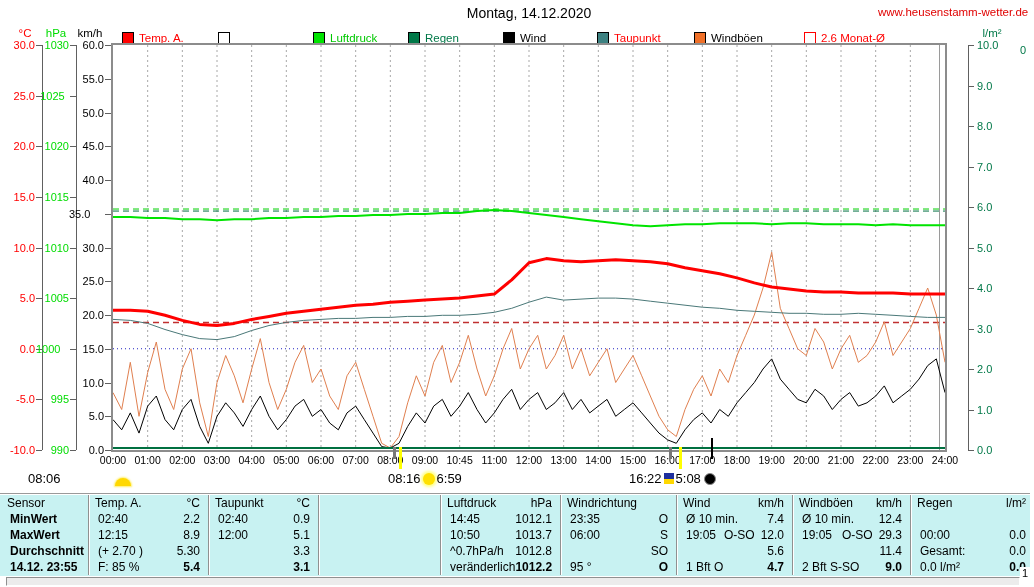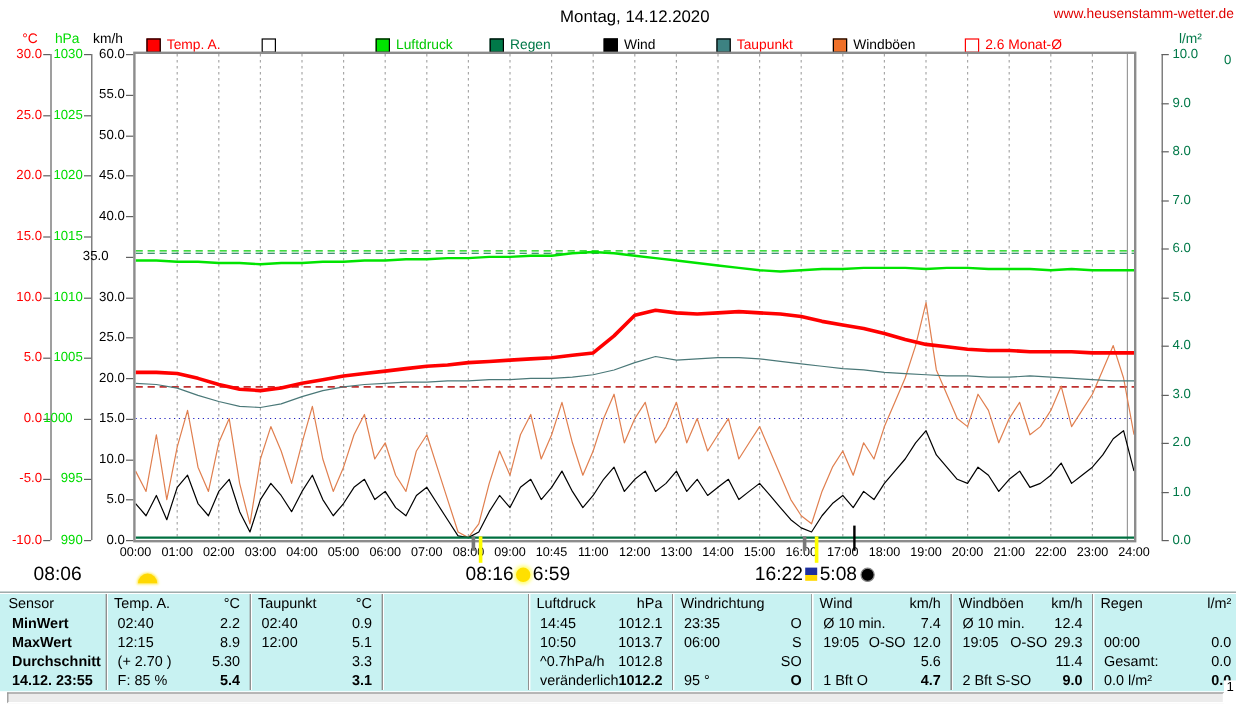--- a/index.html
+++ b/index.html
@@ -17,21 +17,21 @@
   .leg{position:absolute;top:31px;height:14px;display:flex;align-items:center;gap:5px;font-size:11.5px;white-space:nowrap;}
   .leg .box{width:10px;height:10px;border:1px solid #000;flex:0 0 auto;}
   .frame{position:absolute;left:111px;top:43px;width:832px;height:405px;border:2px solid #8c8c8c;}
   .inner-line{position:absolute;left:939px;top:45px;width:1px;height:405px;background:#9a9a9a;}
   #plot{position:absolute;left:113px;top:45px;}
   .alab{position:absolute;font-size:11px;line-height:12px;white-space:nowrap;}
   .tick{position:absolute;height:1px;background:#606060;}
   .vaxis{position:absolute;width:1px;background:#606060;}
   .xlab{position:absolute;top:454px;width:36px;text-align:center;font-size:10.5px;}
   .mk{position:absolute;}
-  .astro-row{position:absolute;top:471px;height:15px;display:flex;align-items:center;font-size:16px;white-space:nowrap;}
+  .astro-row{position:absolute;top:471px;height:15px;display:flex;align-items:center;font-size:13px;white-space:nowrap;}
   .halfsun{position:absolute;left:115px;top:478px;width:16px;height:8px;background:#ffd800;
            border-radius:8px 8px 0 0;box-shadow:0 0 2px 1px #ffee66;}
   .sun{width:12px;height:12px;border-radius:50%;background:#ffe000;box-shadow:0 0 3px 2px #ffff80;margin:0 2px;}
   .sunset{width:10px;height:11px;margin:0 2px;background:linear-gradient(to bottom,#1e2f9e 55%,#ffd800 45%);}
   .moon{width:10px;height:10px;border-radius:50%;background:#000;border:1px solid #888;margin-left:3px;}
   #stats-table{position:absolute;left:0;top:493px;width:1034px;height:82px;background:#c8f2f2;
                border-top:1px solid #9a9a9a;box-shadow:inset 0 1px 0 #ffffff;}
   .tgroup{position:absolute;top:1px;height:80px;}
   .sep{position:absolute;top:1px;width:2px;height:80px;background:linear-gradient(to right,#909090 1px,#ffffff 1px);}
   .trow{display:flex;align-items:center;height:16px;font-size:12px;white-space:nowrap;}
@@ -149,21 +149,21 @@
       <div class="tick" style="left: 36px; top: 349px; width: 6px;"></div>
       <div class="alab" style="left: 2px; top: 343px; width: 33px; text-align: right; color: rgb(255, 0, 0);">0.0</div>
       <div class="tick" style="left: 36px; top: 399px; width: 6px;"></div>
       <div class="alab" style="left: 2px; top: 393px; width: 33px; text-align: right; color: rgb(255, 0, 0);">-5.0</div>
       <div class="tick" style="left: 36px; top: 450px; width: 6px;"></div>
       <div class="alab" style="left: 2px; top: 444px; width: 33px; text-align: right; color: rgb(255, 0, 0);">-10.0</div>
       <div class="vaxis" style="left: 76px; top: 45px; height: 405px;"></div>
       <div class="tick" style="left: 70px; top: 45px; width: 6px;"></div>
       <div class="alab" style="left: 36px; top: 39px; width: 33px; text-align: right; color: rgb(0, 220, 0);">1030</div>
       <div class="tick" style="left: 70px; top: 96px; width: 6px;"></div>
-      <div class="alab" style="left: 36px; top: 90px; width: 33px; text-align: right; color: rgb(0, 220, 0);">1025</div>
+      <div class="alab" style="left: 36px; top: 90px; width: 33px; text-align: center; color: rgb(0, 220, 0);">1025</div>
       <div class="tick" style="left: 70px; top: 146px; width: 6px;"></div>
       <div class="alab" style="left: 36px; top: 140px; width: 33px; text-align: right; color: rgb(0, 220, 0);">1020</div>
       <div class="tick" style="left: 70px; top: 197px; width: 6px;"></div>
       <div class="alab" style="left: 36px; top: 191px; width: 33px; text-align: right; color: rgb(0, 220, 0);">1015</div>
       <div class="tick" style="left: 70px; top: 248px; width: 6px;"></div>
       <div class="alab" style="left: 36px; top: 242px; width: 33px; text-align: right; color: rgb(0, 220, 0);">1010</div>
       <div class="tick" style="left: 70px; top: 298px; width: 6px;"></div>
       <div class="alab" style="left: 36px; top: 292px; width: 33px; text-align: right; color: rgb(0, 220, 0);">1005</div>
       <div class="tick" style="left: 70px; top: 349px; width: 6px;"></div>
       <div class="alab" style="left: 36px; top: 343px; width: 33px; text-align: left; color: rgb(0, 220, 0);">1000</div>

